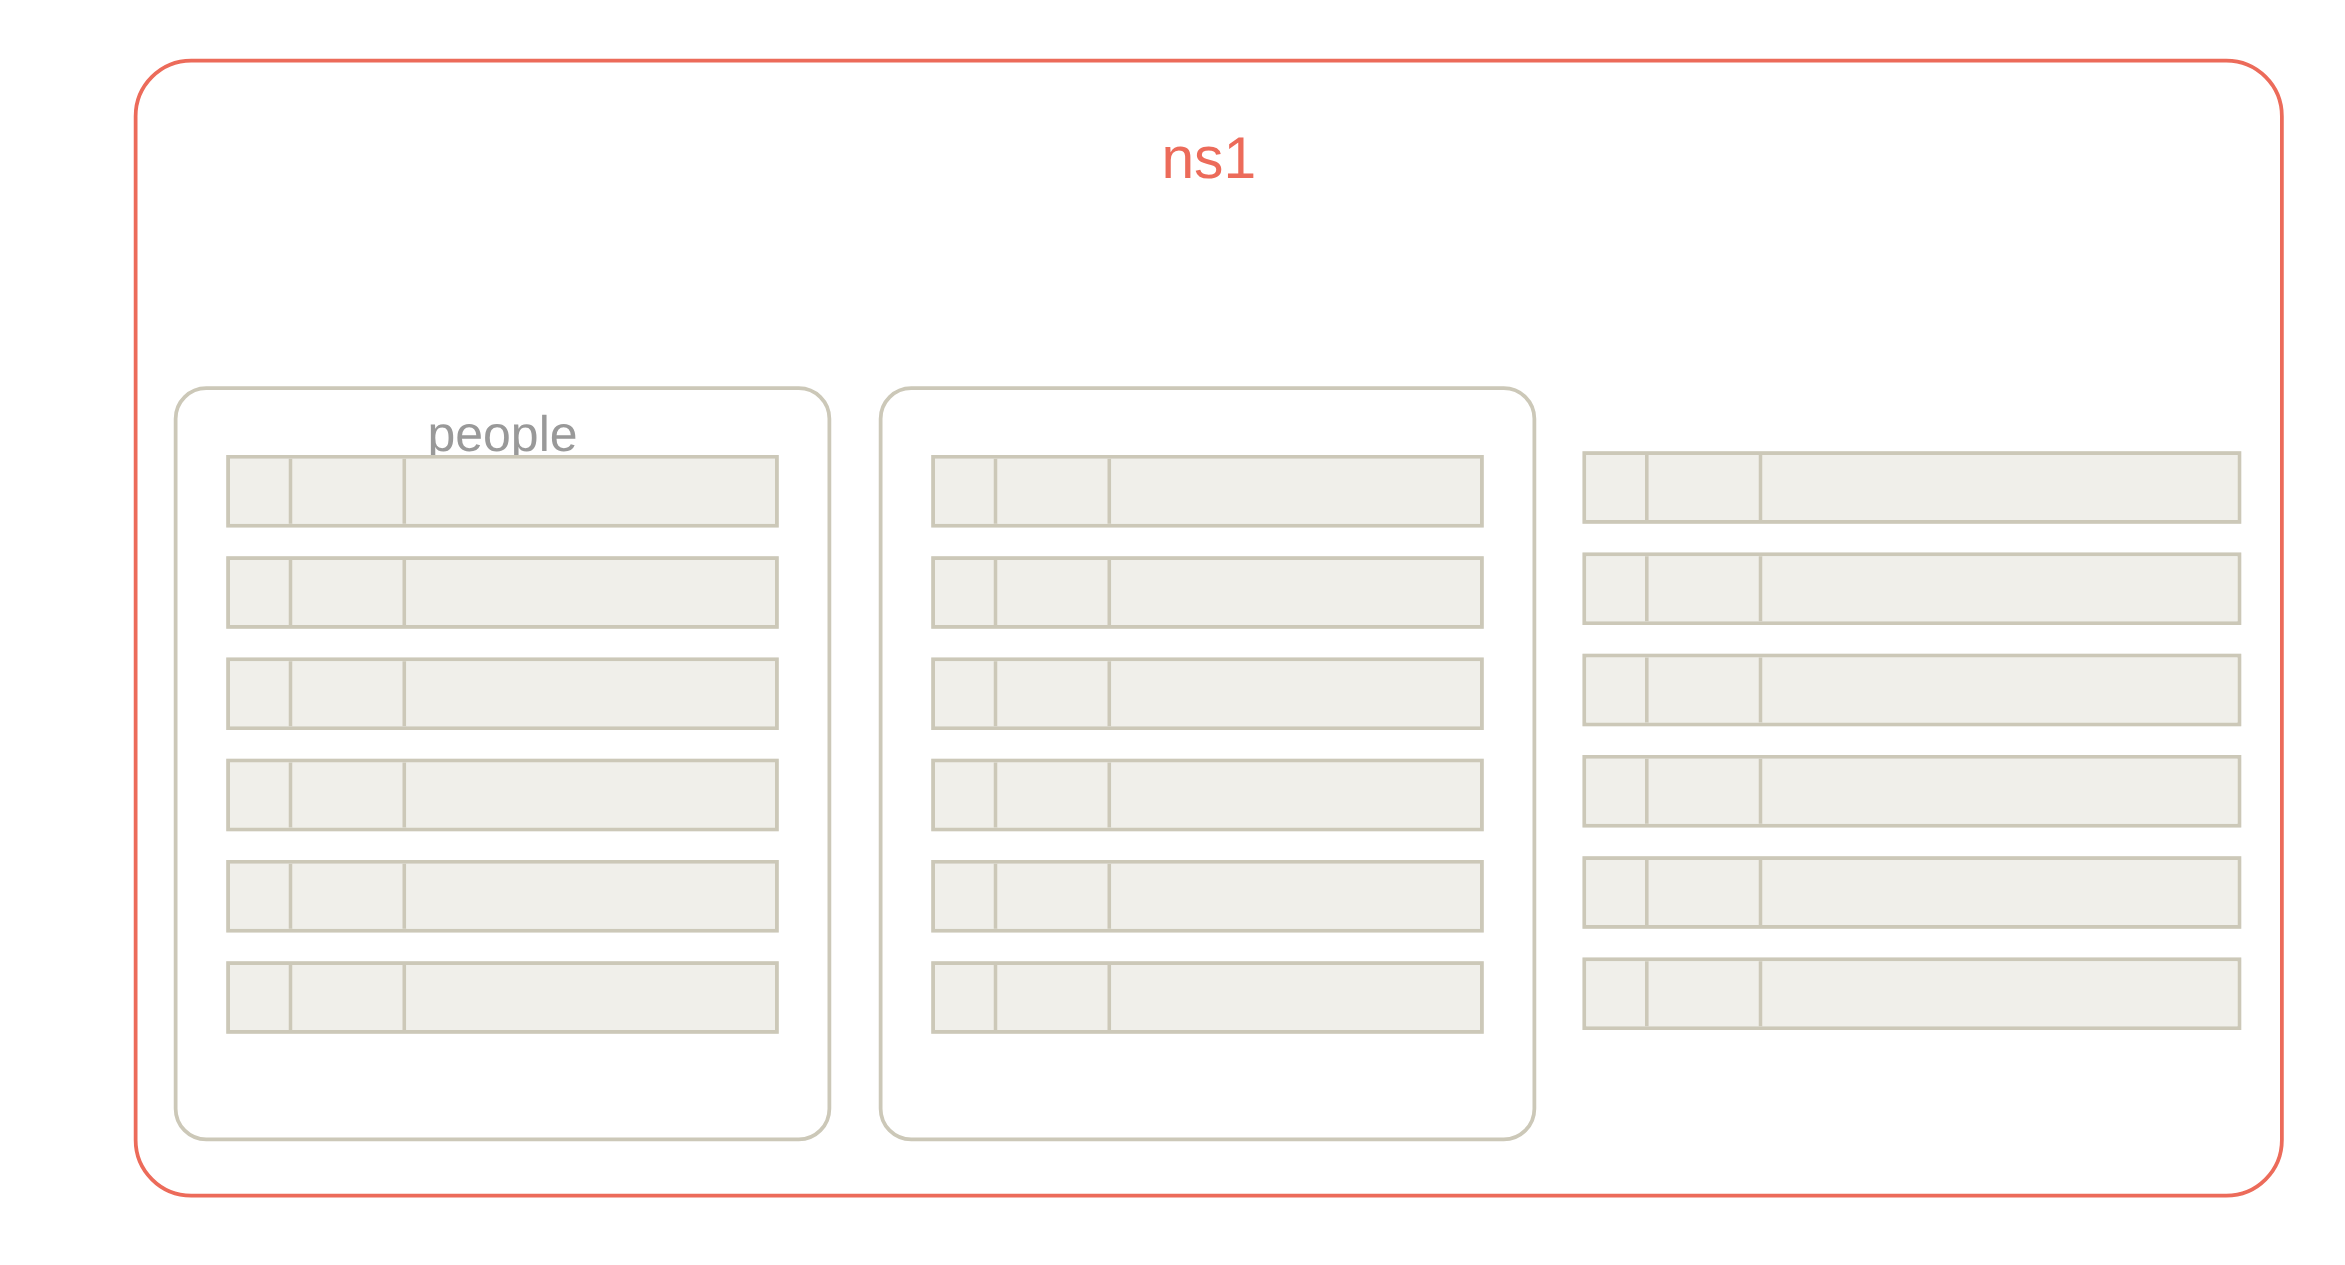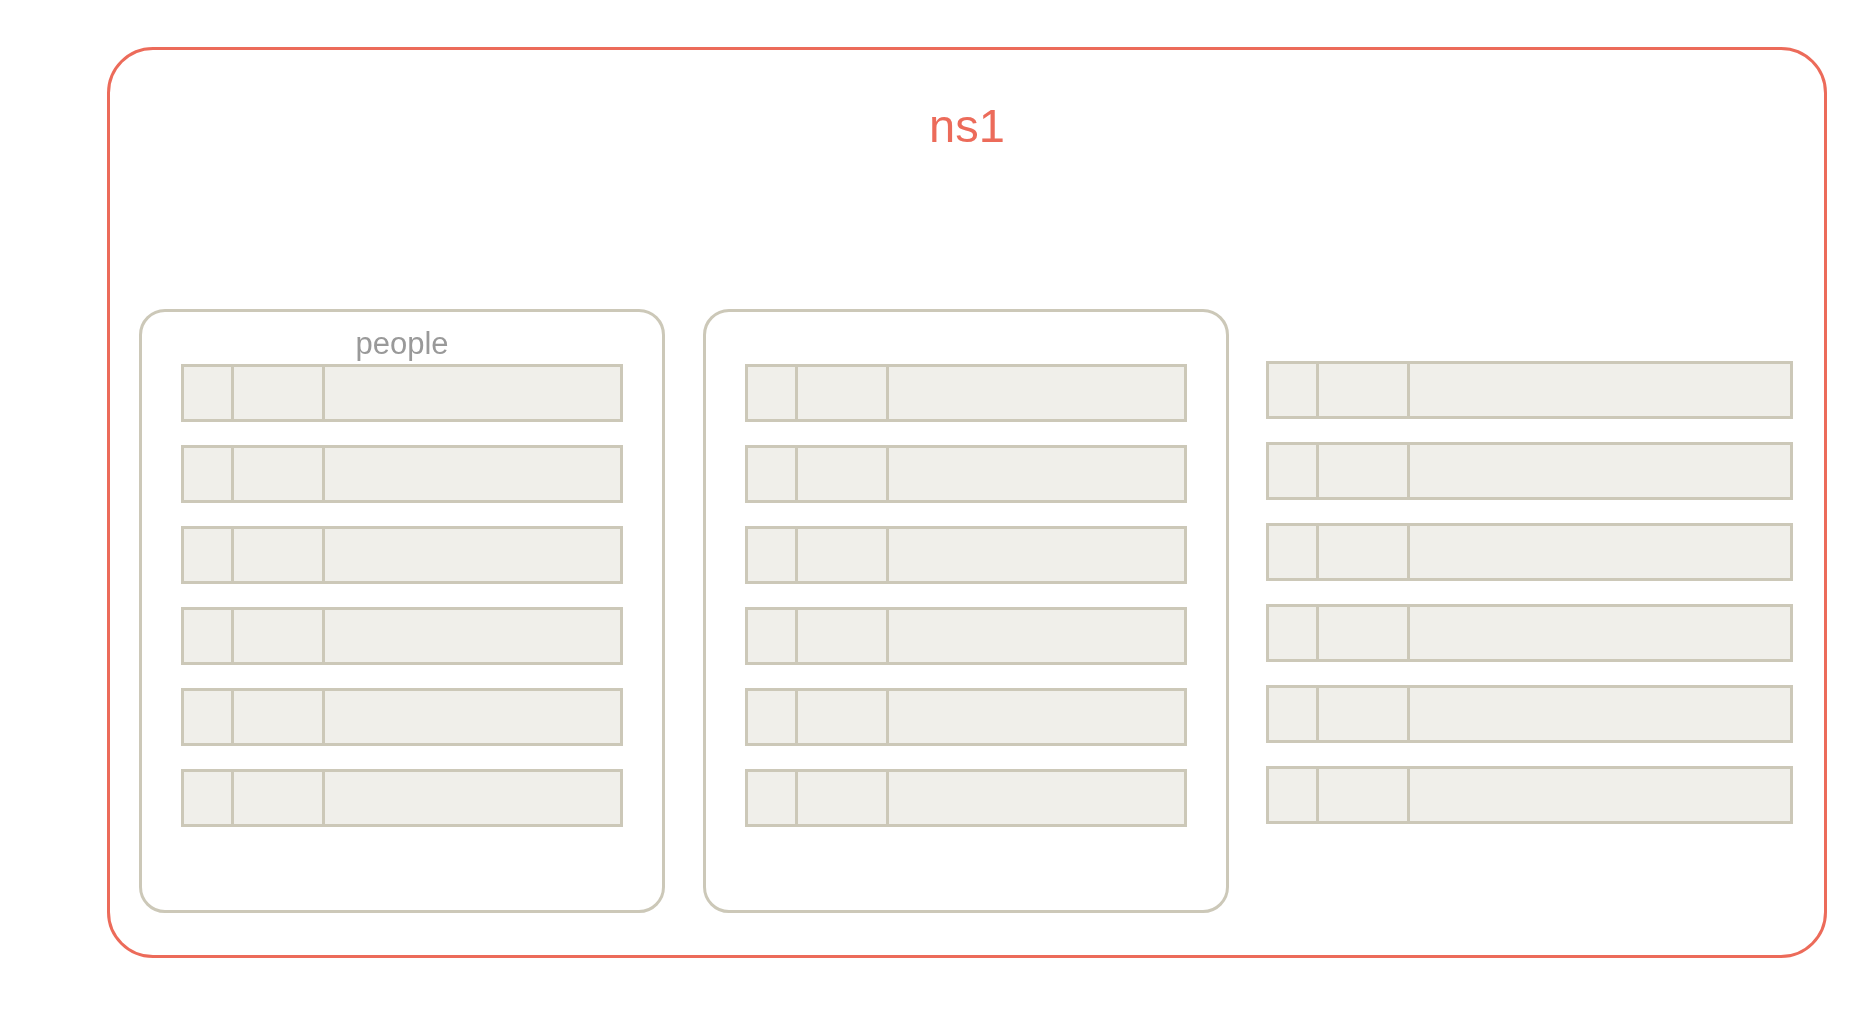--- a/index.html
+++ b/index.html
@@ -62,21 +62,21 @@
     border-radius: 26px;
     background: transparent;
   }
 
   .group-label {
     position: absolute;
     left: 0;
     top: 16px;
     width: 100%;
     text-align: center;
-    font-size: 31px;
+    font-size: 40px;
     line-height: 1;
     color: #999999;
     font-weight: 400;
     user-select: none;
   }
 
   
   .rows {
     position: absolute;
     left: 39px;

